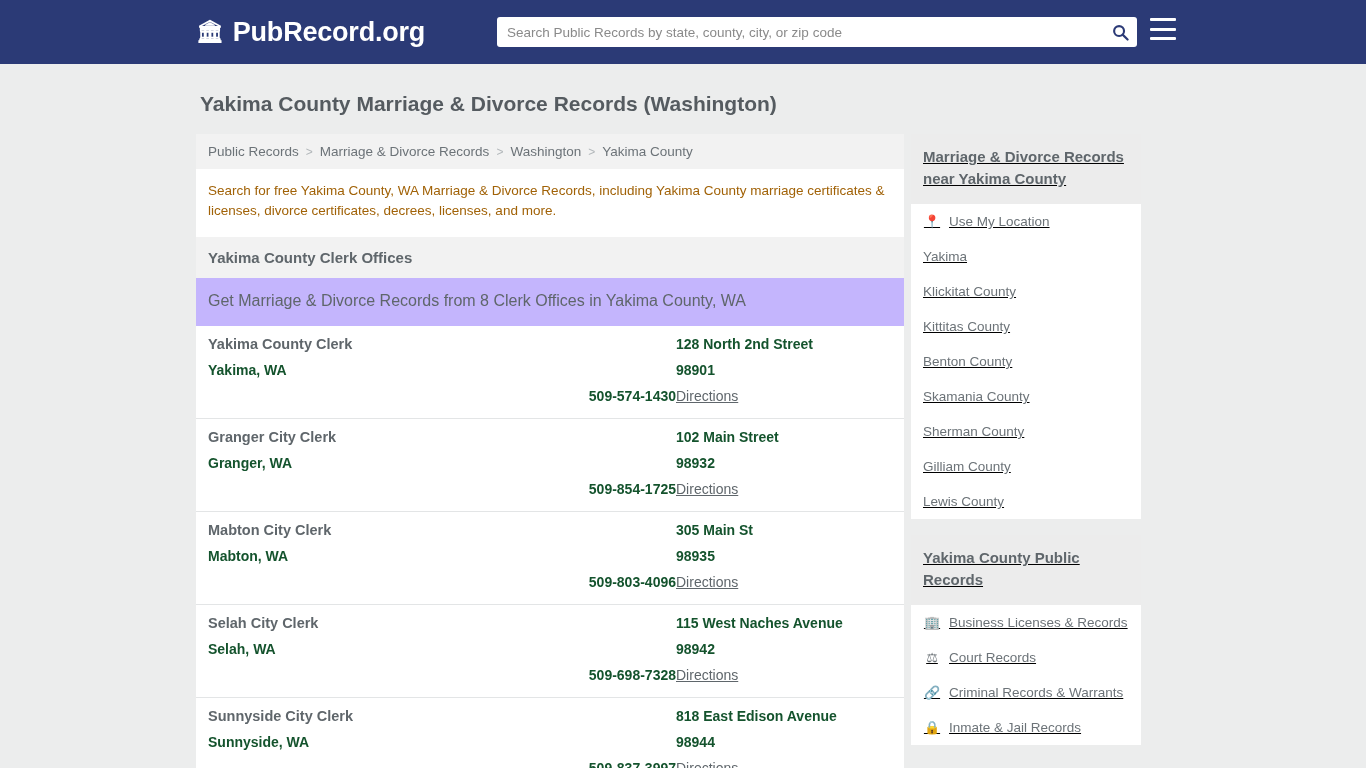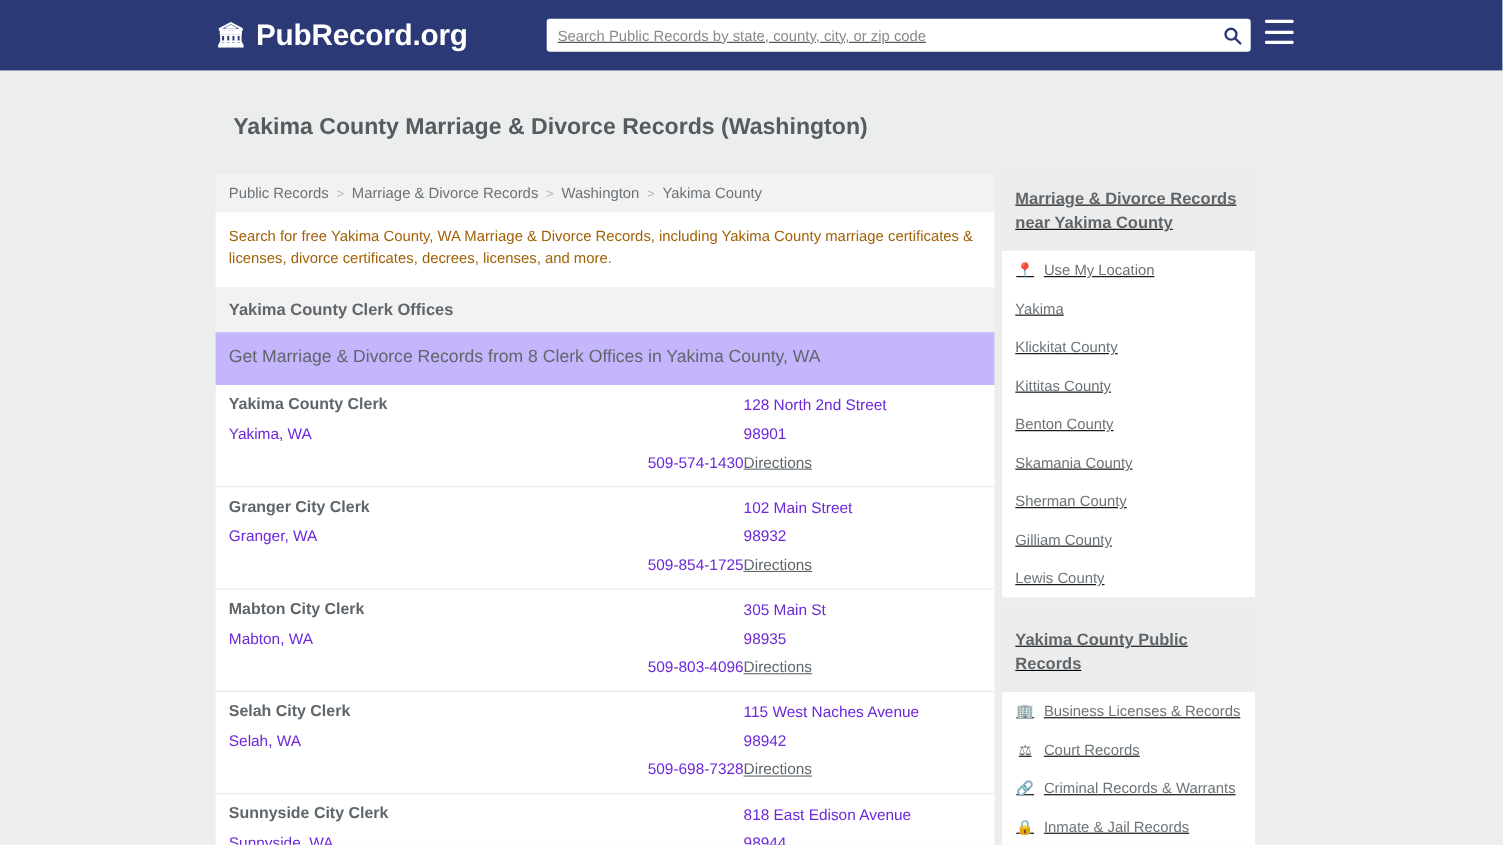--- a/index.html
+++ b/index.html
@@ -48,21 +48,20 @@
   .search-input {
     border: 0;
     outline: none;
     flex: 1;
     height: 28px;
     font-size: 13.5px;
     color: #444;
     padding: 0 10px;
     font-family: "Liberation Sans", sans-serif;
     background: transparent;
-    text-decoration: underline;
   }
   .search-input::placeholder { color: #8a8a8a; }
   .search-btn {
     width: 34px; height: 30px;
     display: flex; align-items: center; justify-content: center;
     background: transparent;
     border: 0;
     cursor: pointer;
     color: #2b3a76;
     font-size: 16px;
@@ -84,21 +83,21 @@
     background: #ffffff;
     border-radius: 1px;
   }
 
   
   .page {
     width: 1366px;
     padding: 0;
   }
   .title {
-    margin: 16px;
+    margin: 4px;
     padding: 24px 0 14px 196px;
     font-size: 21px;
     color: #555b60;
     font-weight: bold;
   }
   .cols {
     display: flex;
     padding-left: 196px;
     align-items: flex-start;
   }
@@ -155,22 +154,23 @@
   .office-left { width: 468px; }
   .office-right { flex: 1; }
   .office-name {
     font-size: 14.5px;
     font-weight: bold;
     color: #5f666b;
     margin-bottom: 10px;
   }
   .office-line {
     font-size: 14px;
-    color: #6d28d9;
+    color: #14532d;
     margin-bottom: 10px;
+    font-weight: bold;
   }
   .office-line:last-child { margin-bottom: 0; text-align: right; }
   .directions {
     font-size: 14px;
     color: #5f666b;
     text-decoration: underline;
     cursor: pointer;
   }
 
   

